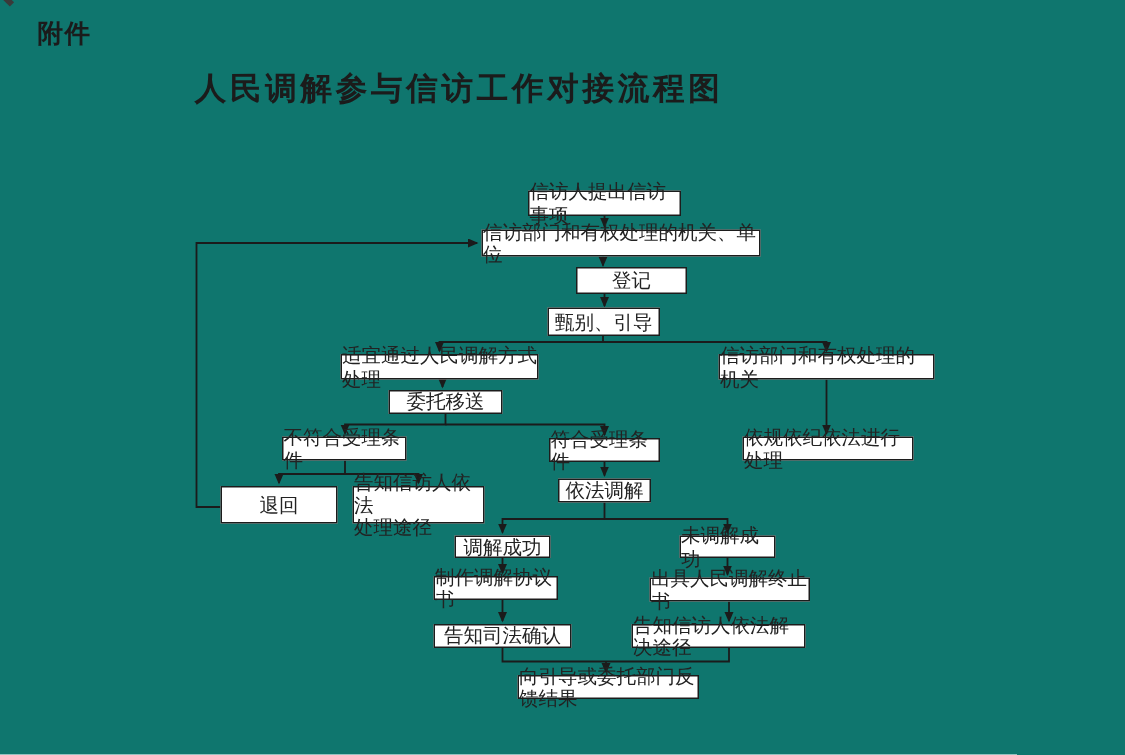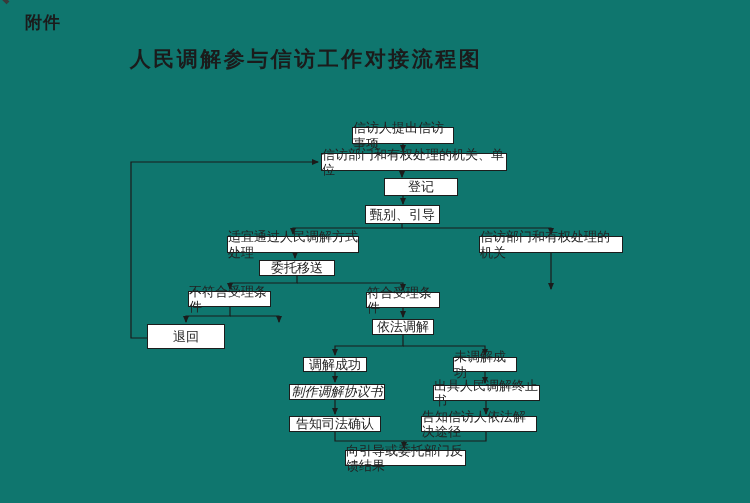--- a/index.html
+++ b/index.html
@@ -37,21 +37,21 @@
   #n5 {left:479px;top:236px;width:144px;height:17px;}
   #n6 {left:259px;top:260px;width:76px;height:16px;}
   #n7 {left:188px;top:291px;width:83px;height:16px;}
   #n8 {left:366px;top:292px;width:74px;height:16px;}
   #n9 {left:495px;top:291px;width:114px;height:16px;}
   #n10{left:147px;top:324px;width:78px;height:25px;}
   #n11{left:235px;top:324px;width:88px;height:25px;}
   #n12{left:372px;top:319px;width:62px;height:16px;}
   #n13{left:303px;top:357px;width:64px;height:15px;}
   #n14{left:453px;top:357px;width:64px;height:15px;}
-  #n15{left:289px;top:384px;width:96px;height:16px;font-style:italic;}
+  #n15{left:289px;top:384px;width:83px;height:16px;}
   #n16{left:433px;top:385px;width:107px;height:16px;}
   #n17{left:289px;top:416px;width:92px;height:16px;}
   #n18{left:421px;top:416px;width:116px;height:16px;}
   #n19{left:345px;top:450px;width:121px;height:16px;}
 </style>
 </head>
 <body>
 
 <div id="canvas">
 
@@ -93,21 +93,24 @@
 
   <div class="node" id="n0">信访人提出信访事项</div>
   <div class="node" id="n1">信访部门和有权处理的机关、单位</div>
   <div class="node" id="n2">登记</div>
   <div class="node" id="n3">甄别、引导</div>
   <div class="node" id="n4">适宜通过人民调解方式处理</div>
   <div class="node" id="n5">信访部门和有权处理的机关</div>
   <div class="node" id="n6">委托移送</div>
   <div class="node" id="n7">不符合受理条件</div>
   <div class="node" id="n8">符合受理条件</div>
+  <div class="node" id="n9">依规依纪依法进行处理</div>
   <div class="node" id="n10">退回</div>
+  <div class="node" id="n11">告知信访人依法
+处理途径</div>
   <div class="node" id="n12">依法调解</div>
   <div class="node" id="n13">调解成功</div>
   <div class="node" id="n14">未调解成功</div>
   <div class="node" id="n15">制作调解协议书</div>
   <div class="node" id="n16">出具人民调解终止书</div>
   <div class="node" id="n17">告知司法确认</div>
   <div class="node" id="n18">告知信访人依法解决途径</div>
   <div class="node" id="n19">向引导或委托部门反馈结果</div>
 
 </div>

